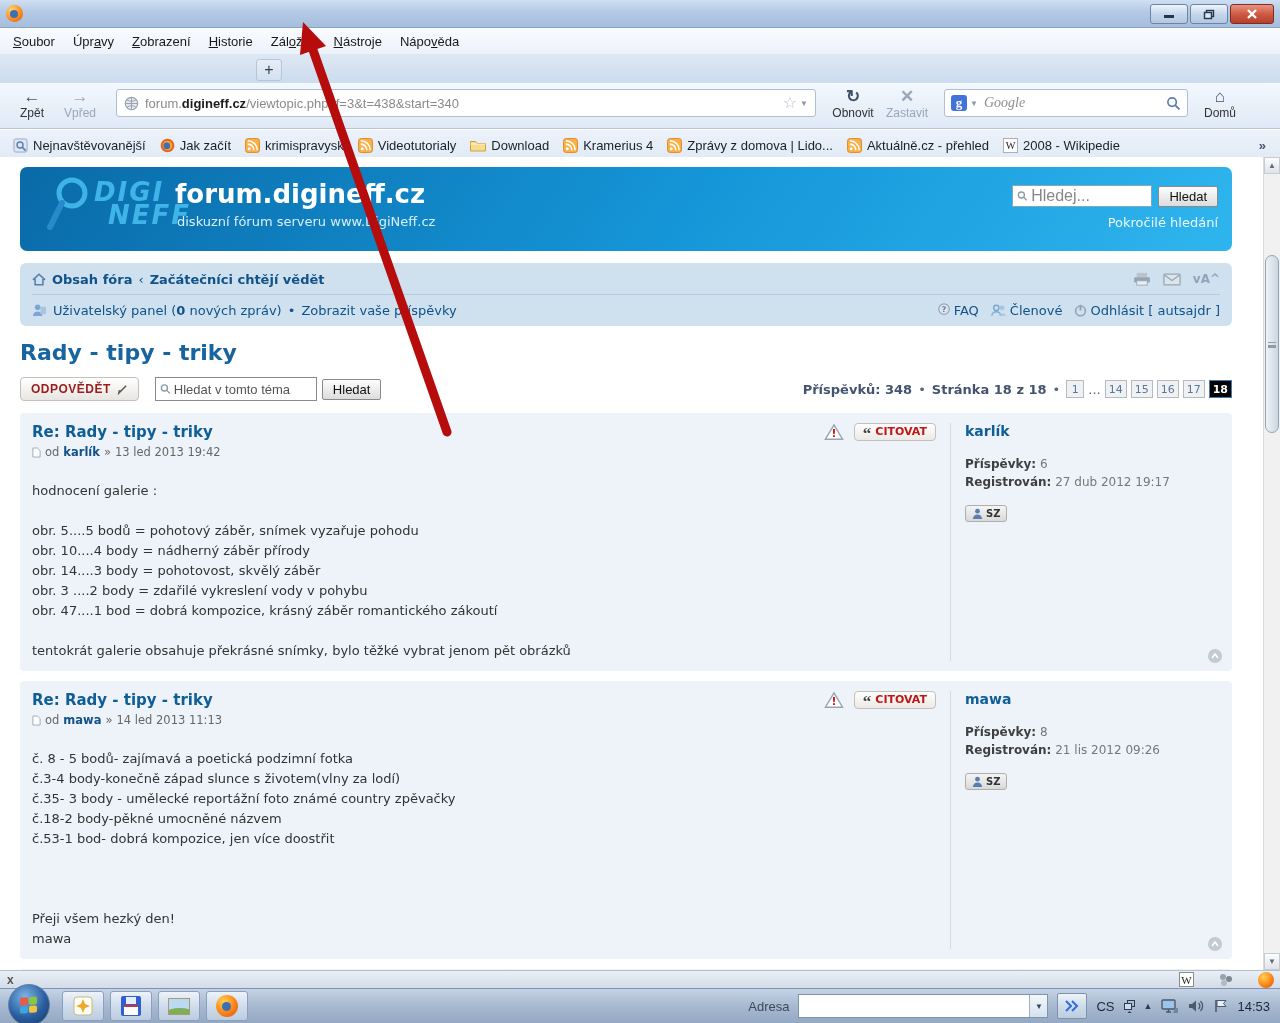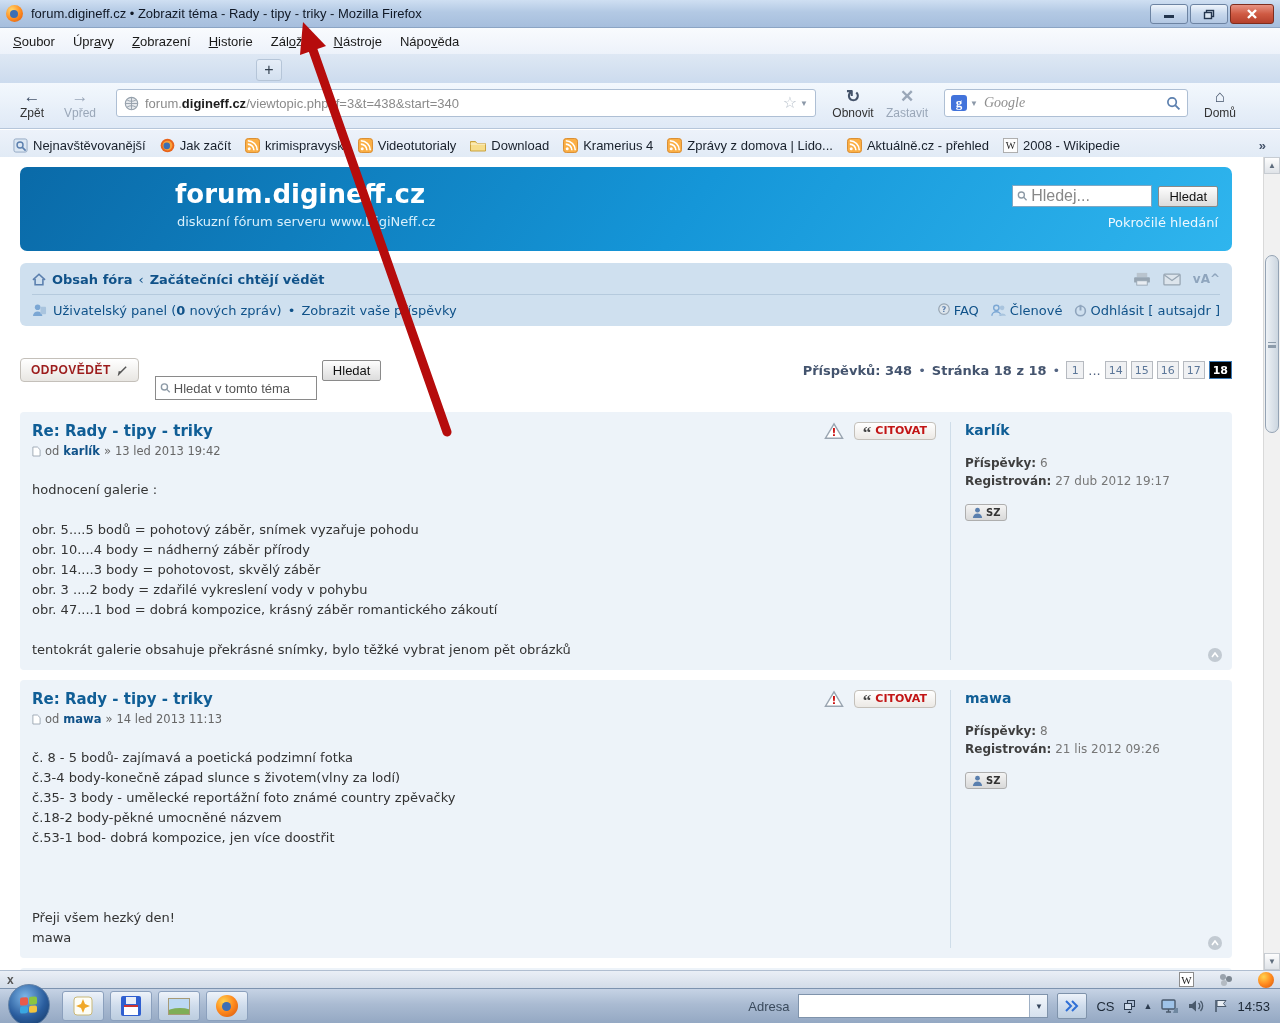--- a/index.html
+++ b/index.html
@@ -99,21 +99,21 @@
   .ico-gap { margin-right:6px; display:inline-flex; }
   .fontsize-ico { color:#8fa5bd; font-weight:bold; font-size:12px; letter-spacing:0; }
 
   .topic-title { color:#17649e; font-size:22px; font-weight:600; margin:2px 0 12px 0; }
   .controls { display:flex; align-items:center; margin-bottom:12px; }
   .btn-reply { display:inline-flex; align-items:center; gap:6px; border:1px solid #c4c0ba;
     border-radius:4px; background:linear-gradient(#ffffff,#e8e6e2); padding:4px 10px;
     color:#9c1c1c; font-weight:bold; font-size:12px; letter-spacing:.5px; }
   .topic-search { display:flex; align-items:center; margin-left:16px; gap:5px; }
   .ts-input { width:162px; height:24px; border:1px solid #8a8a8a; background:#fff; display:flex;
-    align-items:center; padding:0 4px;margin-top:36px; }
+    align-items:center; padding:0 4px; }
   .ts-input input { border:none; outline:none; width:100%; color:#555; font-size:13px; margin-left:3px; }
   .pager { margin-left:auto; display:flex; align-items:center; gap:6px; color:#536482; font-size:13px; }
   .pager b { color:#44546e; }
   .page-btn { min-width:18px; height:18px; border:1px solid #b6bac0; background:#f0f1f3;
     color:#5c7799; font-size:11px; display:inline-flex; align-items:center; justify-content:center;
     padding:0 3px; }
   .page-btn.active { background:#000000; border-color:#3c7bb8; color:#fff; font-weight:bold; }
   .page-ellipsis { color:#536482; }
 
   .post { background:#edf3f9; border-radius:4px; margin-bottom:10px; display:flex;
@@ -200,21 +200,20 @@
   .clock { font-size:13px; margin-right:6px; }
 
   
   .annotation { position:absolute; left:0; top:0; width:1280px; height:1023px; pointer-events:none; z-index:50; }
 </style>
 </head>
 <body>
 
 <div class="titlebar">
   <span class="ff-mini"></span>
-  <span class="title-text">forum.digineff.cz • Zobrazit téma - Rady - tipy - triky - Mozilla Firefox</span>
   <div class="win-btns">
     <div class="win-btn">
       <svg width="12" height="10">
           <rect x="1" y="6" width="10" height="3" fill="#24364e"></rect>
         </svg>
     </div>
     <div class="win-btn">
       <svg width="12" height="11">
           <rect x="3.5" y="1.5" width="7" height="6" fill="none" stroke="#24364e" stroke-width="1.4"></rect>
           <rect x="1.5" y="3.5" width="7" height="6" fill="#dbe6f2" stroke="#24364e" stroke-width="1.4"></rect>
@@ -382,20 +381,30 @@
         <span>2008 - Wikipedie</span>
       </span>
     </span>
   <span class="bm-overflow">»</span>
 </div>
 
 <div class="content">
 <div class="page">
 
   <div class="site-header">
+    <div class="logo">
+      <svg width="46" height="58" viewBox="0 0 46 58">
+        <circle cx="26" cy="18" r="13" fill="none" stroke="#49c0f2" stroke-width="5"></circle>
+        <path d="M16 28 L4 52" stroke="#2d8fd0" stroke-width="6" stroke-linecap="round"></path>
+      </svg>
+      <div class="logo-words">
+        <div>DIGI</div>
+        <div style="padding-left:14px">NEFF</div>
+      </div>
+    </div>
     <div class="site-title">forum.digineff.cz</div>
     <div class="site-subtitle">diskuzní fórum serveru www.DigiNeff.cz</div>
     <div class="hd-search">
       <div class="hd-input">
         <svg width="12" height="12" viewBox="0 0 16 16">
           <circle cx="6.5" cy="6.5" r="4.5" fill="none" stroke="#8d9aa6" stroke-width="2"></circle>
           <path d="M10 10 L14.3 14.3" stroke="#8d9aa6" stroke-width="2"></path>
         </svg>
         <input placeholder="Hledej..." style="">
       </div>
@@ -460,20 +469,21 @@
           <svg width="13" height="13" viewBox="0 0 16 16">
                 <circle cx="8" cy="8.5" r="6" fill="none" stroke="#8fa5bd" stroke-width="2"></circle>
                 <path d="M8 1 V8" stroke="#8fa5bd" stroke-width="2.4"></path>
               </svg>
           <span>Odhlásit [ autsajdr ]</span>
             </a>
       </span>
     </div>
   </div>
 
+  <div class="topic-title">Rady - tipy - triky</div>
 
   <div class="controls">
     <button class="btn-reply">
       <span>ODPOVĚDĚT</span>
       <svg width="11" height="11" viewBox="0 0 12 12">
             <path d="M10 2 L4 8 M4 8 L2 10 L2.5 7.5 Z" stroke="#555" stroke-width="1.6" fill="#555"></path>
           </svg>
     </button>
     <div class="topic-search">
       <div class="ts-input">

